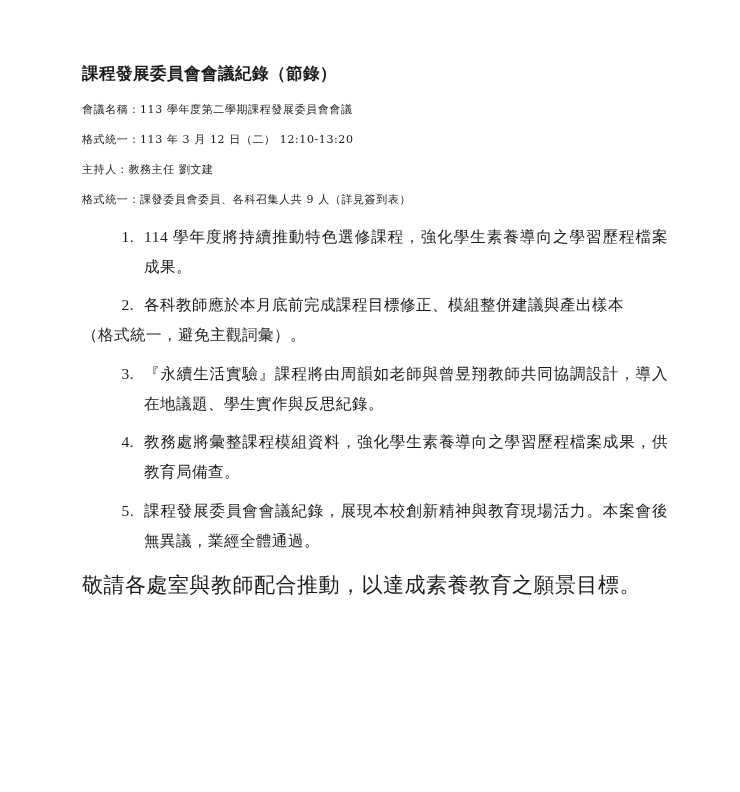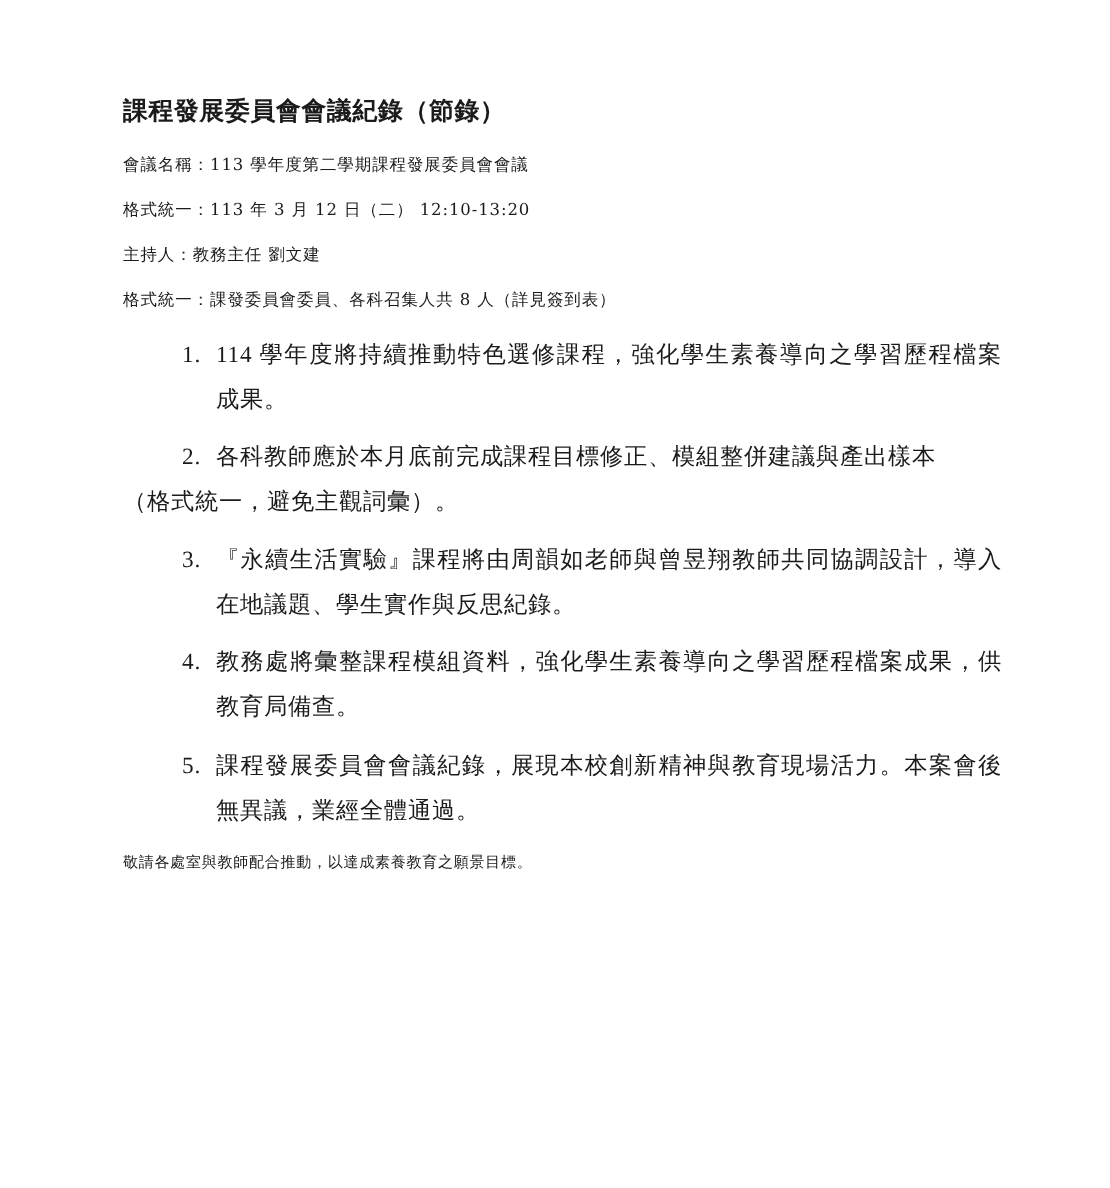--- a/index.html
+++ b/index.html
@@ -67,21 +67,21 @@
     width: 22px;
     text-align: right;
     font-size: 15.5px;
   }
   
   ol.resolutions > li.hang-out .wrap-out {
     display: block;
     margin-left: -62px;
   }
   .closing {
-    font-size: 10px;
+    font-size: 21px;
     line-height: 1.9;
     letter-spacing: 0.5px;
     margin: 10px 0 0 0;
   }
 </style>
 </head>
 <body>
 
 <div class="page">
 
@@ -93,21 +93,21 @@
 
   <p class="meta-line">
     <span>格式統一</span>：<span>113 年 3 月 12 日（二） 12:10-13:20</span>
   </p>
 
   <p class="meta-line">
     <span>主持人</span>：<span>教務主任 劉文建</span>
   </p>
 
   <p class="meta-line">
-    <span>格式統一</span>：<span>課發委員會委員、各科召集人共 8 人（詳見簽到表）</span>
+    <span>格式統一</span>：<span>課發委員會委員、各科召集人共 9 人（詳見簽到表）</span>
   </p>
 
 
   <ol class="resolutions">
     <li>
       <span>114 學年度將持續推動特色選修課程，強化學生素養導向之學習歷程檔案成果。</span>
     </li>
     <li class="hang-out">
       <span>各科教師應於本月底前完成課程目標修正、模組整併建議與產出樣本</span>
       <span class="wrap-out">（格式統一，避免主觀詞彙）。</span>

